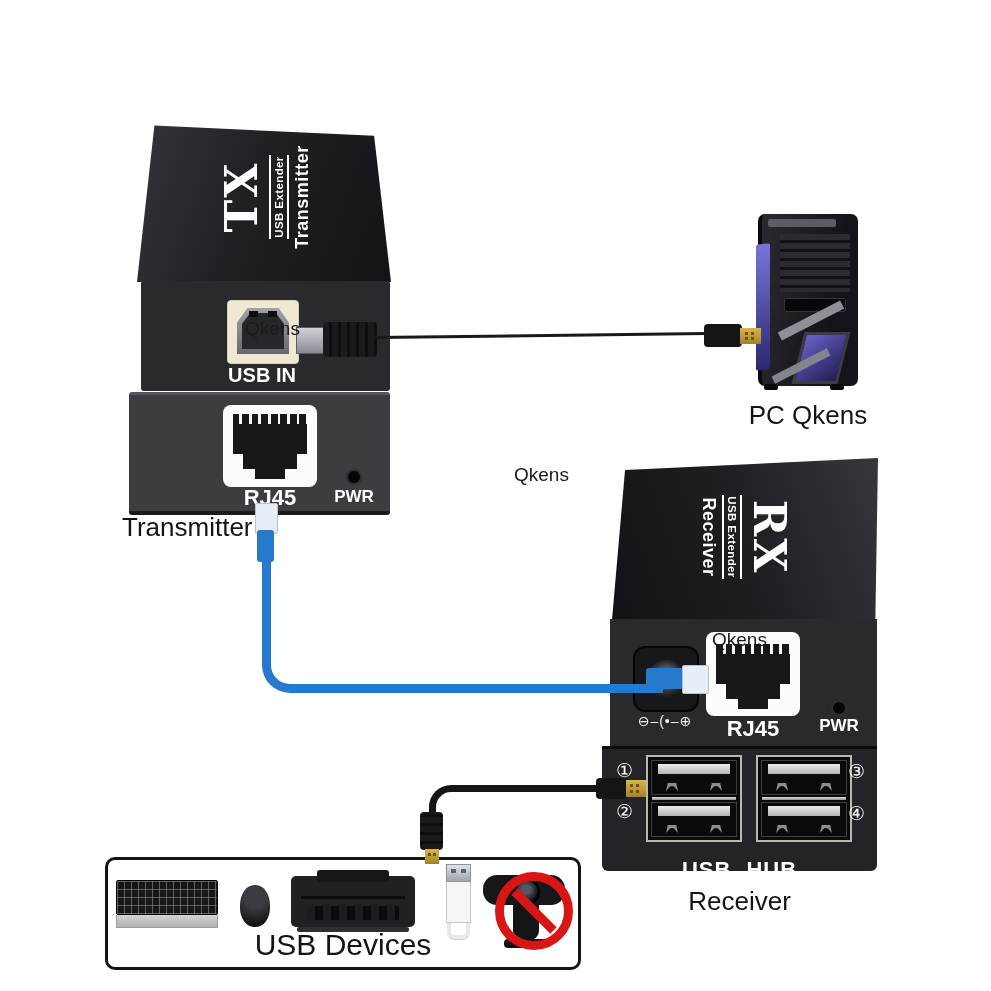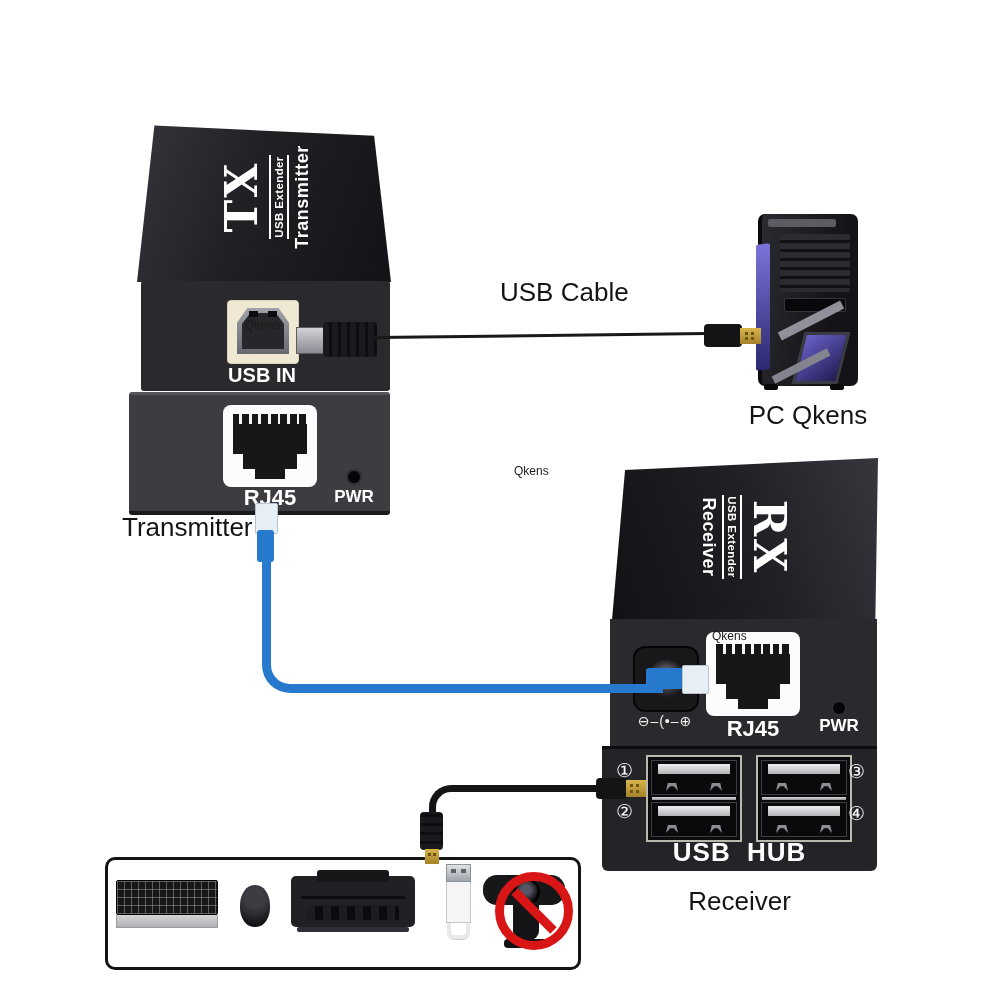--- a/index.html
+++ b/index.html
@@ -5,21 +5,21 @@
   html,body { margin:0; padding:0; background:#fff; }
   .canvas {
     position:relative; width:991px; height:991px; background:#ffffff;
     overflow:hidden; font-family:"Liberation Sans", sans-serif; color:#111;
   }
   .abs { position:absolute; }
 
   
   .page-title { width:100%; text-align:center; font-size:42px; font-weight:bold; letter-spacing:.5px; color:#0d0d0d; }
   .caption { font-size:26px; color:#141414; white-space:nowrap; }
-  .watermark { font-size:12px; color:#1c1c1c; white-space:nowrap; z-index:30; }
+  .watermark { font-size:19px; color:#1c1c1c; white-space:nowrap; z-index:30; }
 
   
   .top-face { background:linear-gradient(110deg,#36363d 0%,#202025 45%,#131317 100%); }
   .dev-logo { display:flex; flex-direction:column; align-items:center; color:#fff; justify-content:center; }
   .logo-big  { font-family:"DejaVu Serif", serif; font-weight:bold; font-size:44px; line-height:1; letter-spacing:2px; }
   .logo-sub  { font-size:11.5px; font-weight:bold; letter-spacing:.4px; border-top:2px solid #fff; border-bottom:2px solid #fff; padding:2px 1px; margin-top:5px; white-space:nowrap; }
   .logo-name { font-size:18px; font-weight:bold; margin-top:3px; letter-spacing:.5px; white-space:nowrap; }
 
   .front-face { background:#2a2a2e; border-radius:3px; }
   .panel-face { background:#3c3c41; border-radius:3px; border-top:3px solid #55555c; border-bottom:4px solid #1a1a1d; }
@@ -122,21 +122,20 @@
       </div>
       <div class="port-label" style="left:94px; top:90px; width:94px; font-size:22px;">RJ45</div>
       <div class="abs led" style="left:219px; top:76px;"></div>
       <div class="port-label" style="left:190px; top:92px; width:70px; font-size:17px;">PWR</div>
     </div>
 
     <div class="abs caption" style="left:122px; top:512px;">Transmitter</div>
   </div>
 
   <div class="abs cable-black" style="left:374px; top:334px; width:334px; height:3px; transform:rotate(-0.7deg); border-radius:2px;"></div>
-  <div class="abs caption" style="left:500px; top:277px;">USB Cable</div>
 
   <div class="abs" style="left:752px; top:212px; width:108px; height:178px;">
     <div class="abs" style="left:6px; top:2px; width:96px; height:172px; background:linear-gradient(100deg,#2a2a30,#141418 70%); border-radius:7px; border-left:4px solid #0a0a0c;"></div>
     <div class="abs" style="left:16px; top:7px; width:68px; height:8px; background:#5c5c64; border-radius:2px;"></div>
     <div class="abs" style="left:28px; top:22px; width:70px; height:58px; background:repeating-linear-gradient(180deg,#2b2b31 0 6px,#111114 6px 9px); border-radius:2px;"></div>
     <div class="abs" style="left:32px; top:86px; width:60px; height:12px; background:#08080a; border:1px solid #35353b; border-radius:2px;"></div>
     <div class="abs" style="left:4px; top:32px; width:14px; height:126px; background:linear-gradient(#7a74d8,#2c2870); transform:skewY(-6deg); border-radius:2px;"></div>
     <div class="abs" style="left:24px; top:104px; width:70px; height:9px; background:#90909a; transform:rotate(-27deg);"></div>
     <div class="abs" style="left:46px; top:120px; width:40px; height:46px; background:linear-gradient(135deg,#6a62c8,#221d55); border:3px solid #3c3c44; transform:skewX(-14deg);"></div>
     <div class="abs" style="left:18px; top:150px; width:62px; height:8px; background:#84848e; transform:rotate(-27deg);"></div>
@@ -209,21 +208,21 @@
         <div class="usba">
           <div class="usba-tongue"></div>
           <div class="usba-nub" style="left:14px;"></div>
           <div class="usba-nub" style="right:14px;"></div>
         </div>
       </div>
       <span class="circled-num" style="left:14px; top:12px;">①</span>
       <span class="circled-num" style="left:14px; top:53px;">②</span>
       <span class="circled-num" style="left:246px; top:13px;">③</span>
       <span class="circled-num" style="left:246px; top:55px;">④</span>
-      <div class="port-label" style="left:0; top:88px; width:100%; font-size:26px; word-spacing:8px; letter-spacing:1px;">USB HUB</div>
+      <div class="port-label" style="left:0; top:108px; width:100%; font-size:22px; word-spacing:8px; letter-spacing:1px;">USB HUB</div>
     </div>
 
     <div class="abs caption" style="left:602px; top:886px; width:275px; text-align:center;">Receiver</div>
   </div>
 
   <div class="abs white-plug" style="left:255px; top:503px; width:21px; height:29px; z-index:20;"></div>
   <div class="abs blue-boot" style="left:257px; top:530px; width:17px; height:32px; z-index:20;"></div>
 
   <div class="abs cat6-blue" style="left:262px; top:558px; width:392px; height:126px; border-left:9px solid #2679cd; border-bottom:9px solid #2679cd; border-bottom-left-radius:28px; z-index:18;"></div>
 
@@ -274,15 +273,16 @@
       <div class="abs" style="left:0; top:2px; width:82px; height:30px; background:#17171a; border-radius:14px;"></div>
       <div class="abs" style="left:31px; top:6px; width:22px; height:22px; border-radius:50%; background:radial-gradient(circle at 45% 40%, #565664 0 25%, #0c0c0e 70%); border:2px solid #000;"></div>
       <div class="abs" style="left:30px; top:31px; width:26px; height:36px; background:#141417; border-radius:0 0 9px 9px;"></div>
       <div class="abs" style="left:21px; top:66px; width:44px; height:9px; background:#101013; border-radius:4px;"></div>
     </div>
 
     <div class="abs prohibition" style="left:387px; top:12px; width:60px; height:60px;">
       <div class="prohibition-slash"></div>
     </div>
 
+    <div class="abs" style="left:0; top:68px; width:100%; text-align:center; font-size:30px; color:#141414;">USB Devices</div>
   </div>
 
 </div>
 
 </body></html>

